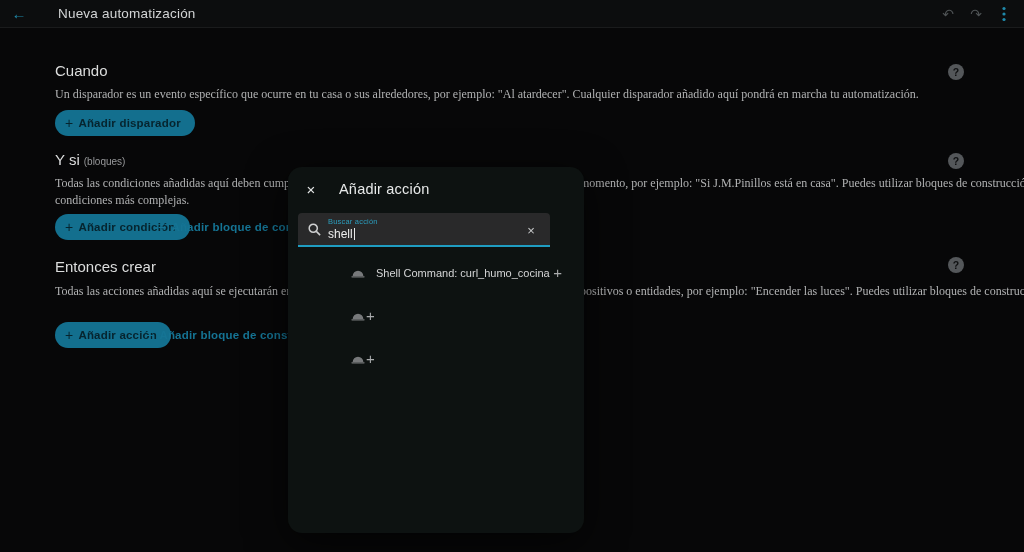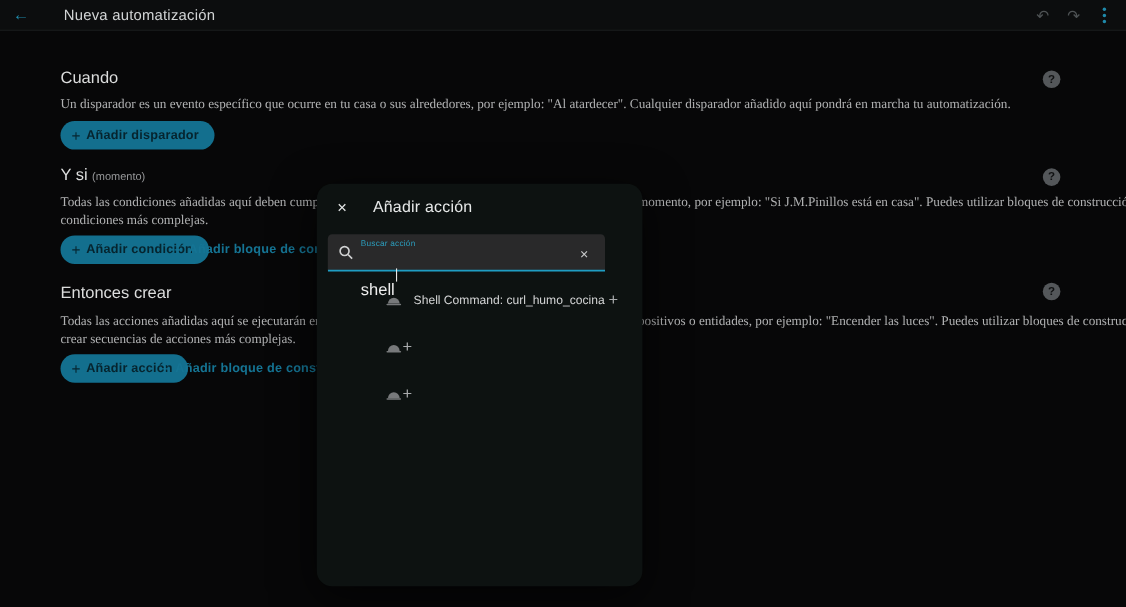--- a/index.html
+++ b/index.html
@@ -69,21 +69,21 @@
   .dialog-title { color:#e7e9e9; font-size:14.5px; font-weight:500; margin-left:17px; letter-spacing:.2px; }
 
   .search-field {
     position:absolute; left:10px; top:46px; width:252px; height:34px;
     background:#29292a; border-radius:4px 4px 0 0;
     border-bottom:2px solid #1f9dc2; cursor:text;
   }
   .search-icon { position:absolute; left:9px; top:9px; color:#cfd0d1; }
   .search-label { position:absolute; left:30px; top:4px; font-size:7.5px; color:#2b9dbd; letter-spacing:.2px; }
   .search-value-row { position:absolute; left:30px; top:14px; display:flex; align-items:center; }
-  .search-value { color:#ededed; font-size:15px;margin-top:28px; }
+  .search-value { color:#ededed; font-size:12px; }
   .caret { width:1px; height:12px; background:#e8e8e8; margin-left:1px; }
   .clear-btn {
     position:absolute; right:10px; top:8px; width:18px; height:18px;
     display:flex; align-items:center; justify-content:center;
     color:#c9cbcc; font-size:13px; cursor:pointer;
   }
 
   .results { position:absolute; left:0; top:84px; width:296px;padding-left:44px; }
   .result-row {
     height:43px; display:flex; align-items:center; cursor:pointer;
@@ -116,40 +116,39 @@
 
   <div class="section-title" style="top:62px;">Cuando</div>
   <div class="help-icon" style="top:64px;">?</div>
   <div class="desc" style="left:55px; top:87px;">Un disparador es un evento específico que ocurre en tu casa o sus alrededores, por ejemplo: "Al atardecer". Cualquier disparador añadido aquí pondrá en marcha tu automatización.</div>
   <button class="pill-btn" style="left:55px; top:110px;">
     <span class="plus">+</span>
     <span>Añadir disparador</span>
   </button>
 
   <div class="section-title" style="top:151px;">
-    <span>Y si</span><span class="title-suffix">(momento)</span>
+    <span>Y si</span><span class="title-suffix">(bloques)</span>
   </div>
   <div class="help-icon" style="top:153px;">?</div>
   <div class="desc" style="left:55px; top:176px;">Todas las condiciones añadidas aquí deben cumplirse para que</div>
   <div class="desc" style="left:580px; top:176px;">momento, por ejemplo: "Si J.M.Pinillos está en casa". Puedes utilizar bloques de construcción para crear</div>
   <div class="desc" style="left:55px; top:193px;">condiciones más complejas.</div>
   <button class="pill-btn" style="left:55px; top:214px;">
     <span class="plus">+</span>
     <span>Añadir condición</span>
   </button>
   <button class="link-btn" style="left:158px; top:220px;">
     <span class="plus">+</span>
     <span>Añadir bloque de construcción</span>
   </button>
 
   <div class="section-title" style="top:258px;">Entonces crear</div>
   <div class="help-icon" style="top:257px;">?</div>
   <div class="desc" style="left:55px; top:284px;">Todas las acciones añadidas aquí se ejecutarán en secuencia a</div>
   <div class="desc" style="left:580px; top:284px;">positivos o entidades, por ejemplo: "Encender las luces". Puedes utilizar bloques de construcción para</div>
-  <div class="desc" style="left:55px; top:301px;">crear secuencias de acciones más complejas.</div>
   <button class="pill-btn" style="left:55px; top:322px;">
     <span class="plus">+</span>
     <span>Añadir acción</span>
   </button>
   <button class="link-btn" style="left:146px; top:328px;">
     <span class="plus">+</span>
     <span>Añadir bloque de construcción</span>
   </button>
 
   <div class="dialog">

